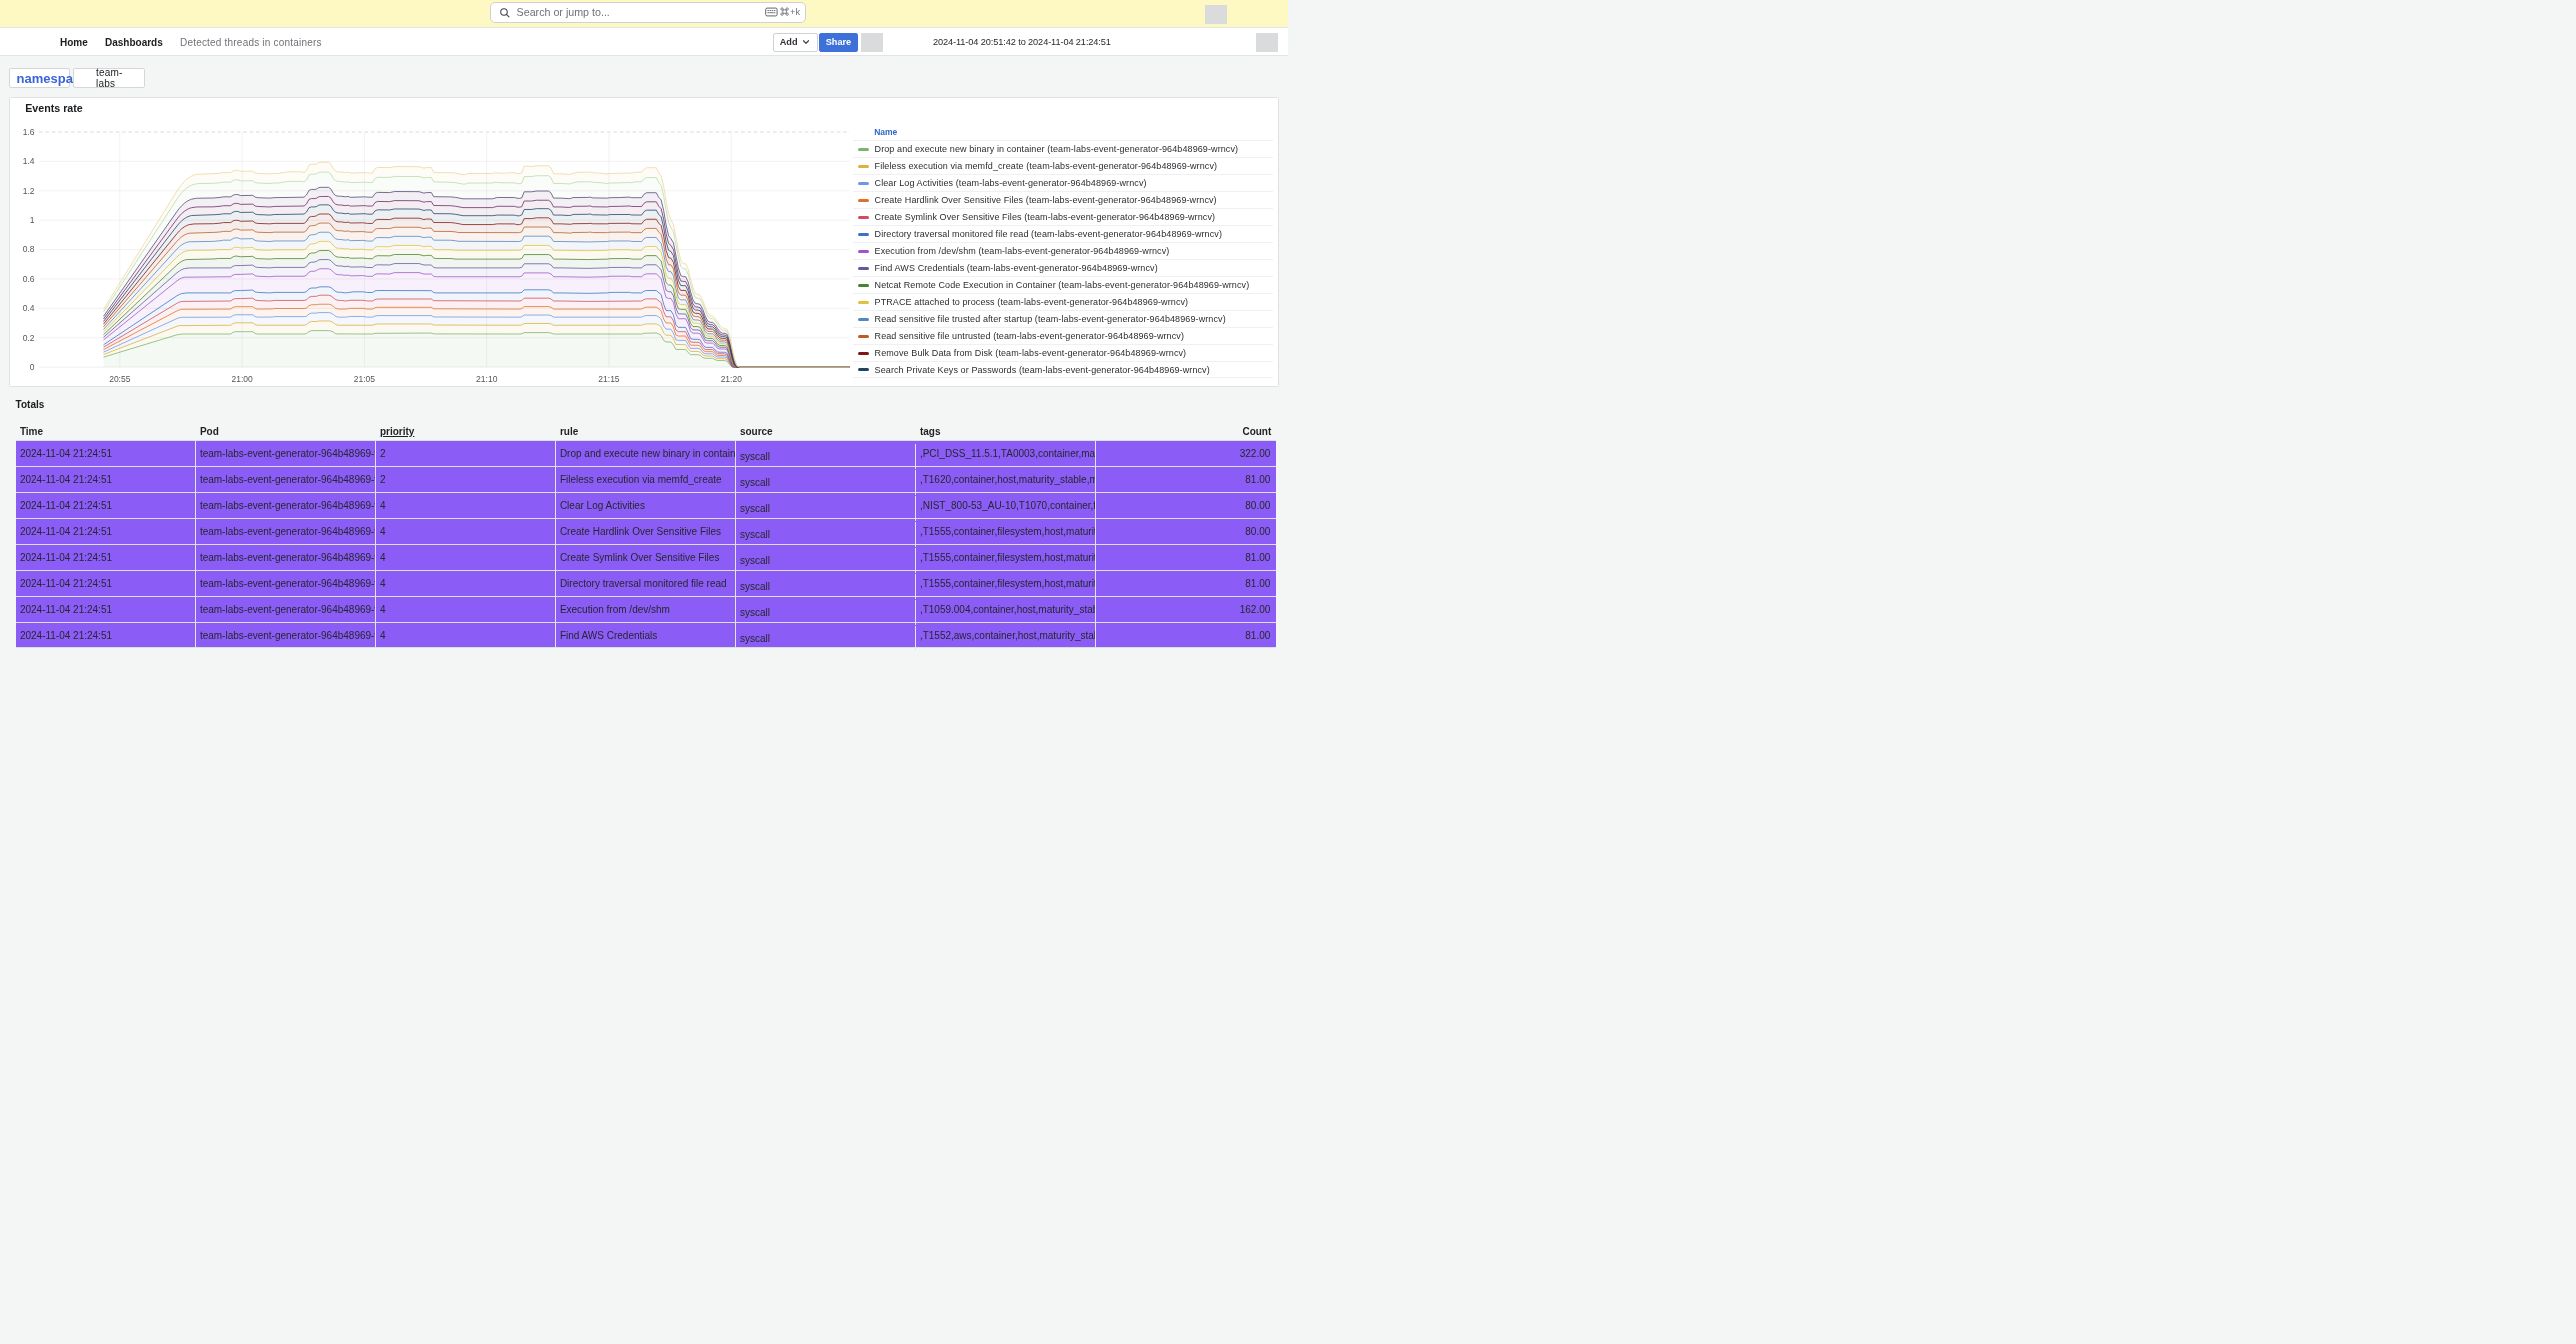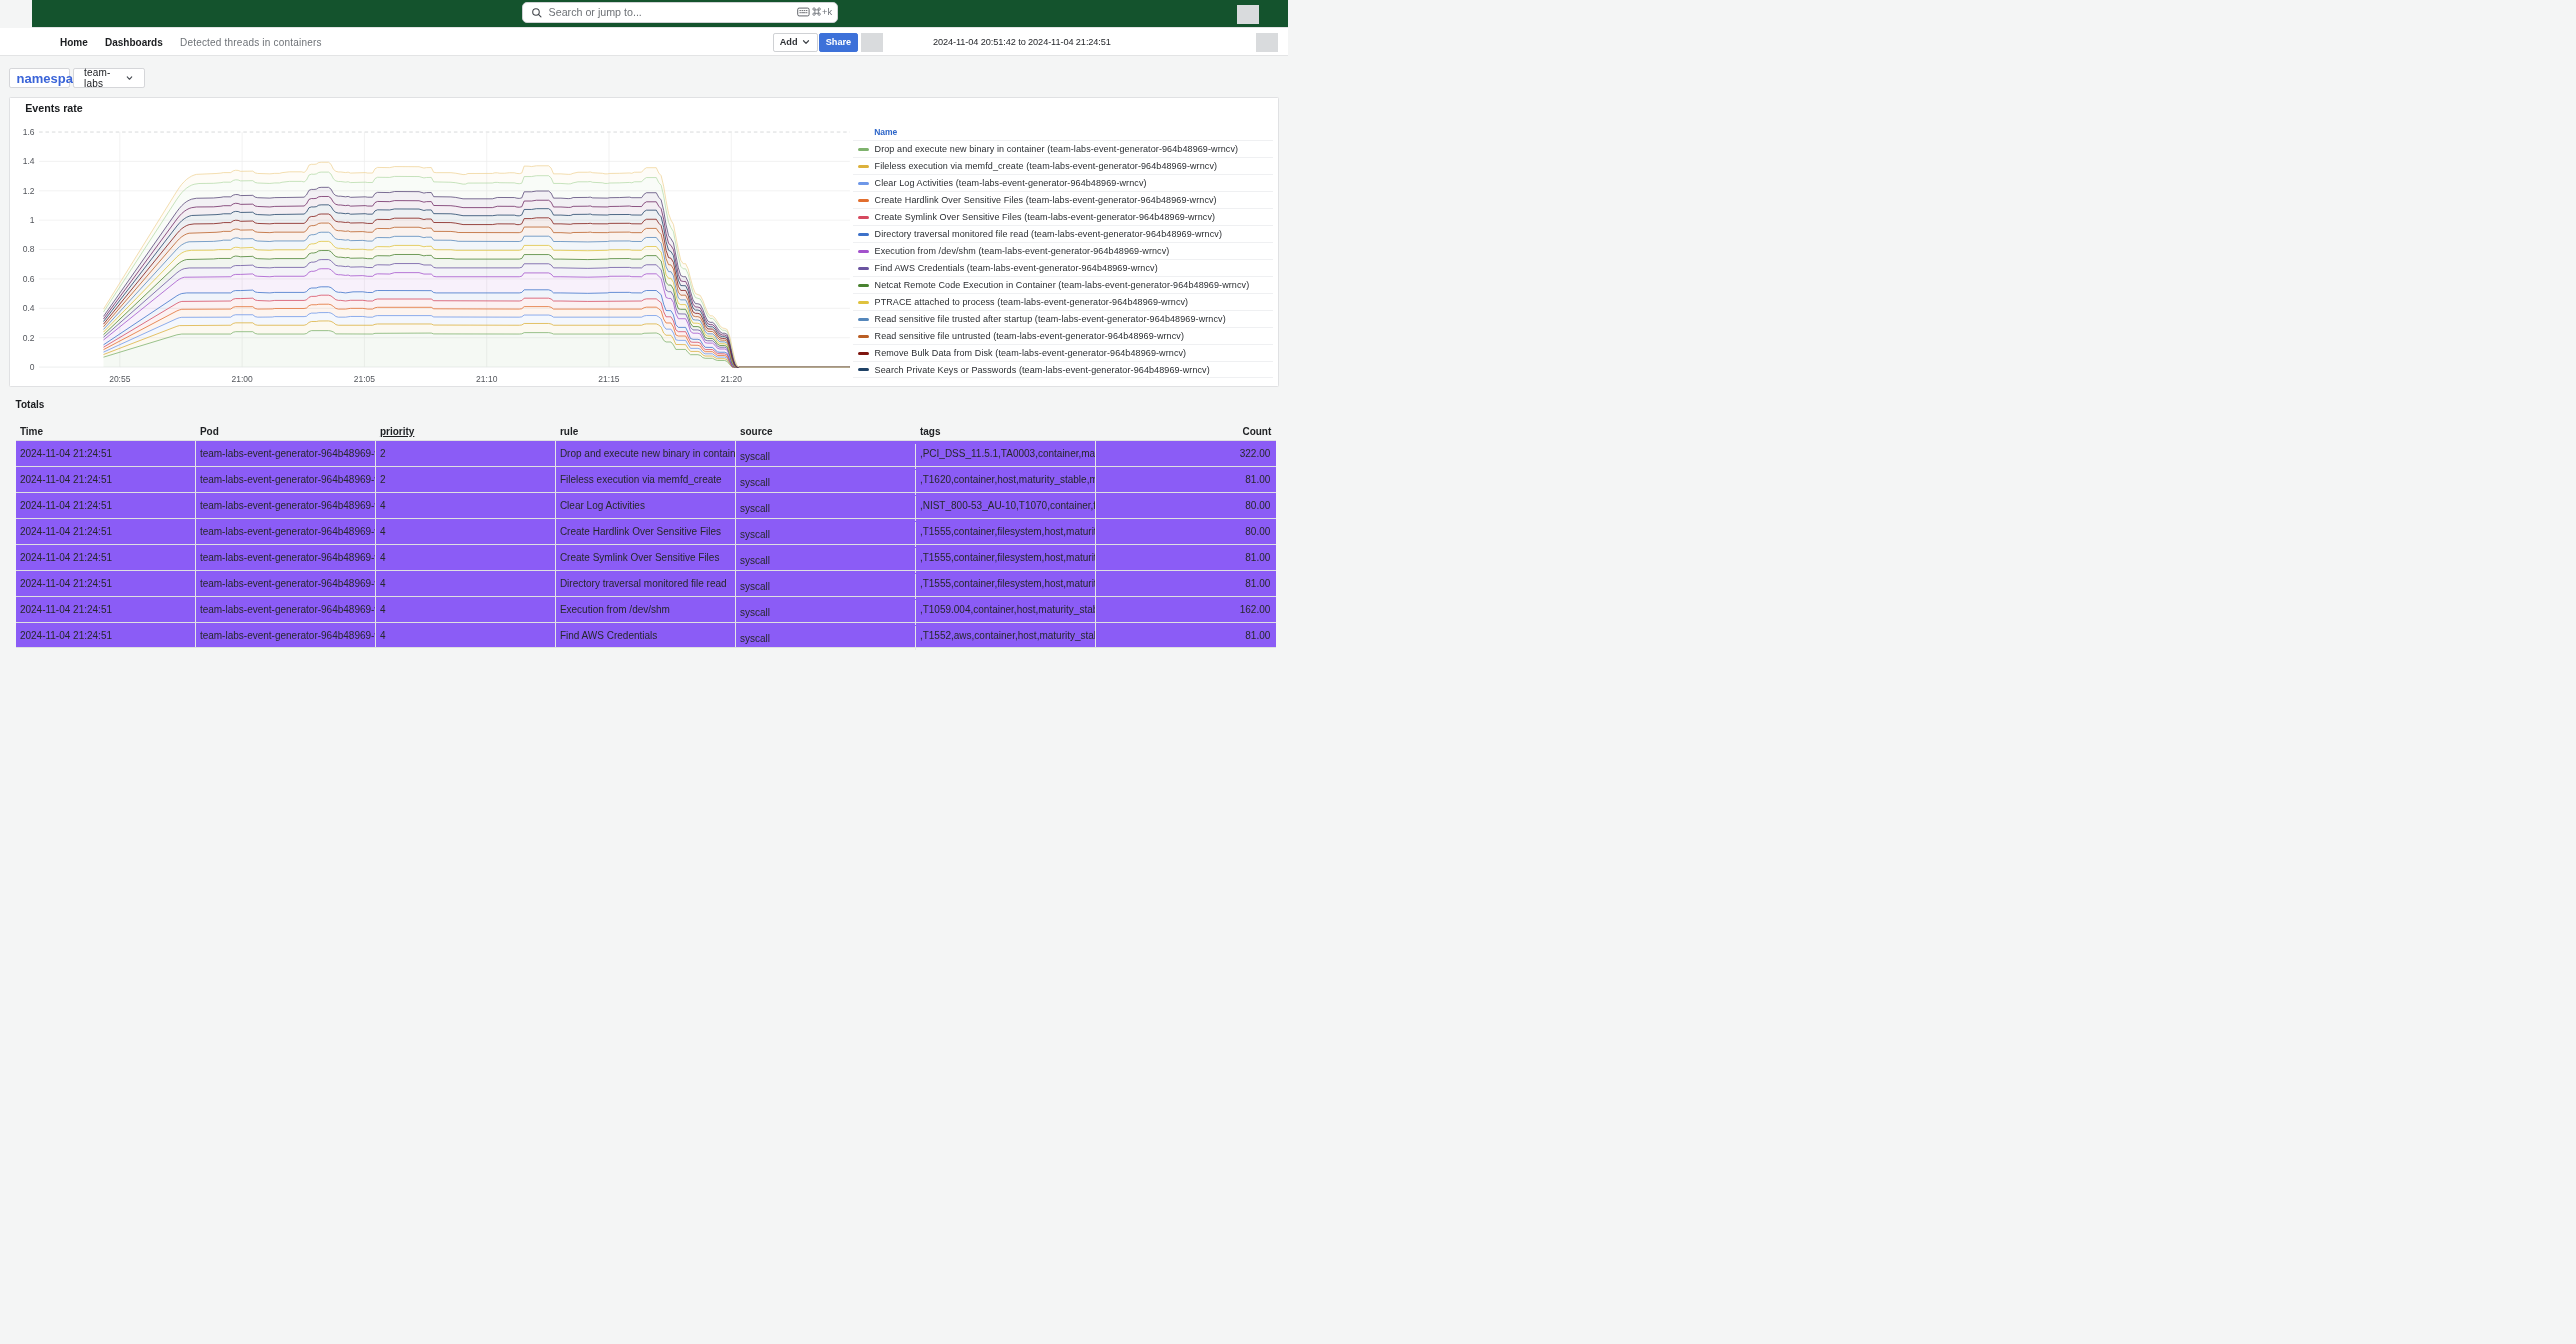--- a/index.html
+++ b/index.html
@@ -1,18 +1,18 @@
 <!DOCTYPE html>
 <html style="font-size:11.4px"><head><meta charset="utf-8"><title>Detected threads in containers - Dashboards - Grafana</title>
 <style>
 * { margin:0; padding:0; box-sizing:border-box; }
 html,body { width:1288px; height:672px; overflow:hidden; }
 body { font-family:"Liberation Sans", sans-serif; background:#F4F5F5; color:#202226; }
 #page { position:relative; width:1288px; height:672px; }
-.nav { position:absolute; left:0; top:0; width:1288px; height:28px; background:#14532d; border-bottom:0.7px solid #E3E4E5;margin-left:32px; }
+.nav { position:absolute; left:0; top:0; width:1288px; height:28px; background:#fef9c3; border-bottom:0.7px solid #E3E4E5; }
 .toolbar { position:absolute; left:0; top:28px; width:1288px; height:28px; background:#FFFFFF; border-bottom:0.7px solid #E3E4E5; }
 .abs { position:absolute;padding-left:22px; }
 .ib { display:flex; align-items:center; justify-content:center; }
 
 .logo { left:10px; top:5.7px; width:16.3px; height:16.3px; }
 .sbox { left:490px; top:2.1px; width:316px; height:20.6px; border:0.7px solid #CFD1D4; border-radius:5px; background:#fff; display:flex; align-items:center; padding-left:7.8px; }
 .sph { color:#6E7277; font-size:10.7px; margin-left:6.4px; }
 .skbd { position:absolute; right:5px; top:3.6px; display:flex; align-items:center; color:#6C7077; font-size:9.2px; gap:2.1px; }
 .vdiv { width:0.7px; background:#D9DBDD; }
 
@@ -214,21 +214,21 @@
   <div class="abs vdiv" style="left:1256px;top:5px;height:18.5px"></div>
   <div class="abs ib" style="left:1265px;top:9.2px;width:11.4px;height:10.7px">
         <svg width="10.7" height="10.7" viewBox="0 0 15 15">
           <path d="M2.8 9.8 7.5 5.2l4.7 4.6" fill="none" stroke="#26282C" stroke-width="1.8" stroke-linecap="round" stroke-linejoin="round"></path>
         </svg>
       </div>
 </div>
 <div class="chip" style="left:9.2px;top:68px;width:61px;padding:0 6.4px">
       <span style="color:#3A64D8;font-weight:bold;font-size:13px">namespace</span>
     </div>
-<div class="chip" style="left:73px;top:68px;width:72px;padding:0 10px;justify-content:space-between">
+<div class="chip" style="left:73px;top:68px;width:72px;padding:0 22px;justify-content:space-between">
       <span style="letter-spacing:0.2px">team-labs</span>
       <svg width="10" height="10" viewBox="0 0 14 14">
         <path d="M3.5 5.2 7 9l3.5-3.8" fill="none" stroke="#43474D" stroke-width="1.7" stroke-linecap="round" stroke-linejoin="round"></path>
       </svg>
     </div>
 <div class="panel">
   <div class="ptitle">Events rate</div>
   <div class="abs ib" style="right:6.4px;top:7.8px;width:10px;height:10px">
         <svg width="10" height="10" viewBox="0 0 14 14">
           <g fill="#55585E">

